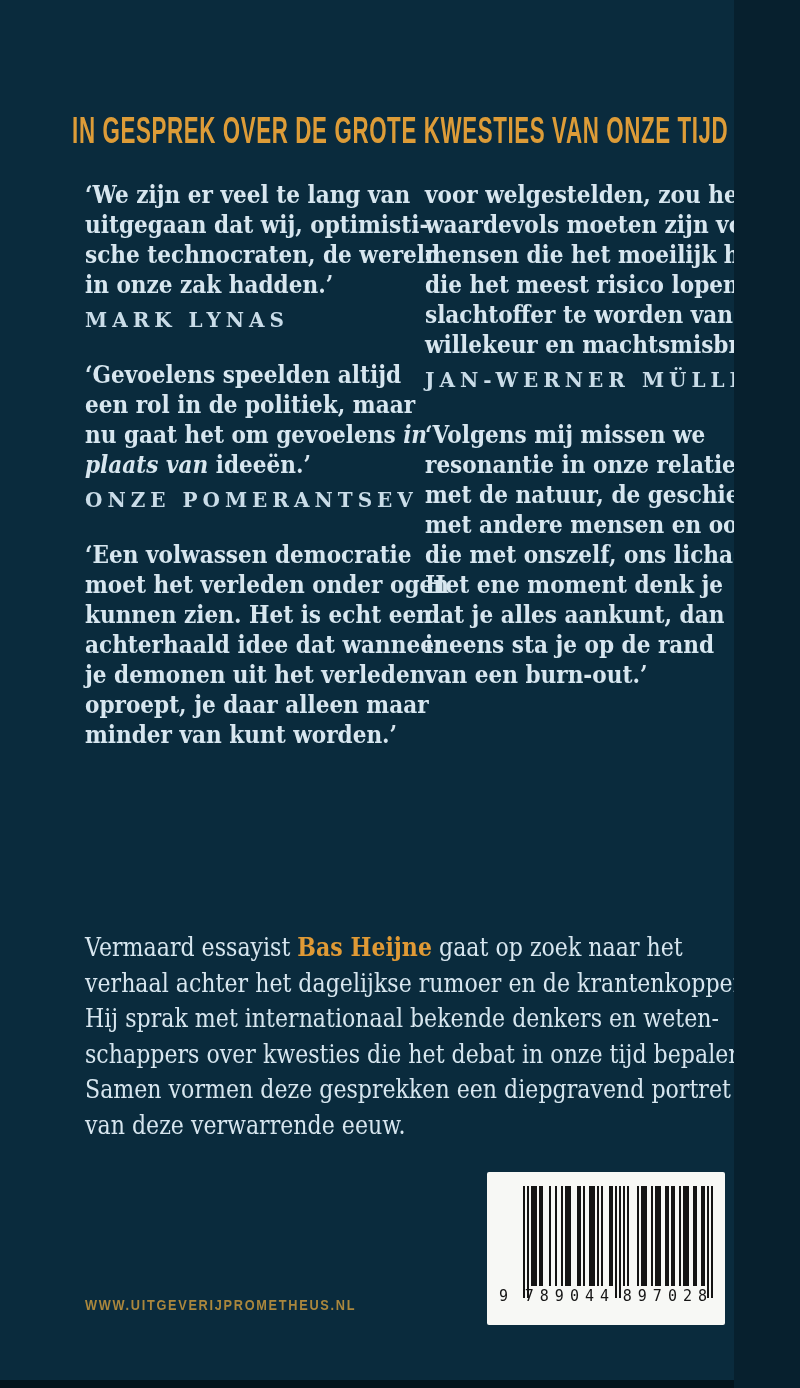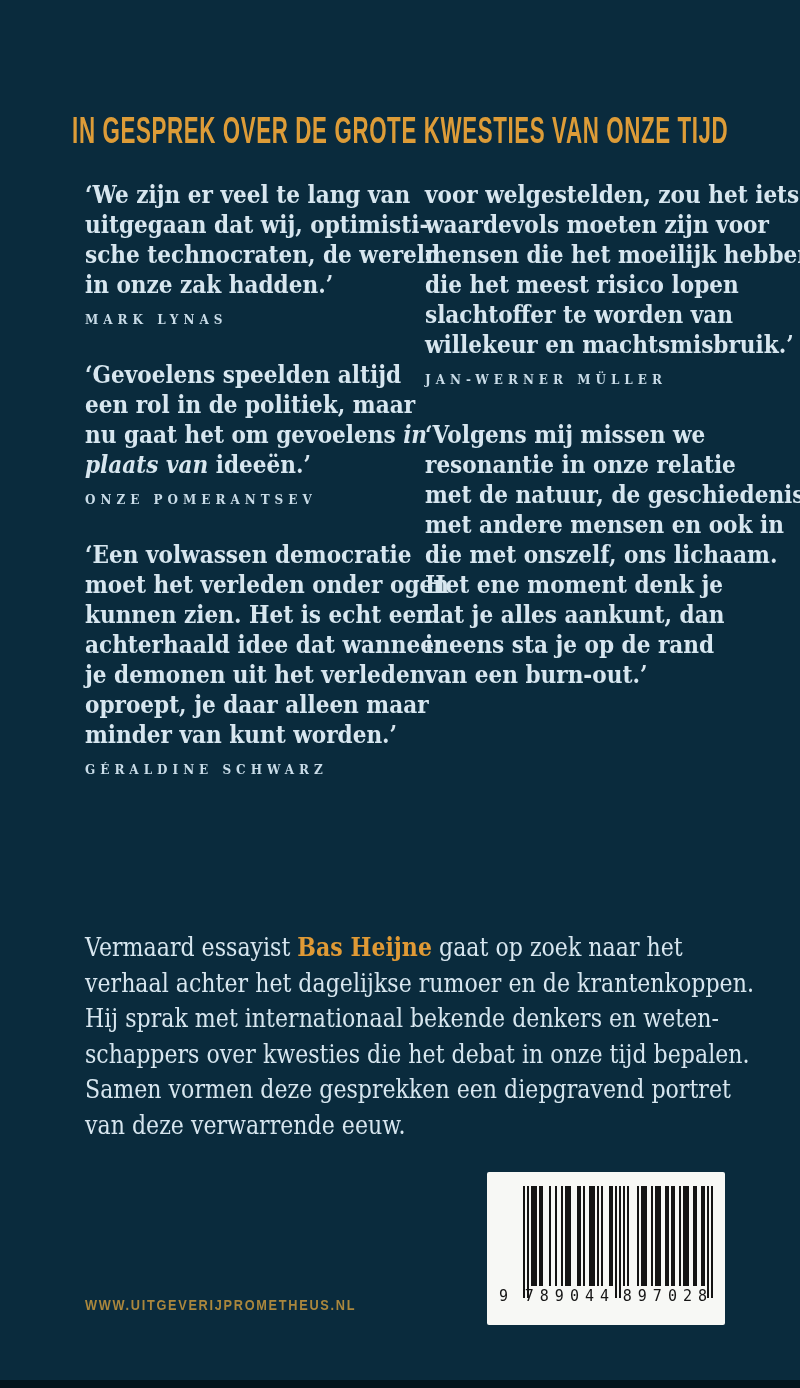--- a/index.html
+++ b/index.html
@@ -1,18 +1,18 @@
 <!DOCTYPE html>
 <html><head>
 <meta charset="utf-8">
 <style>
   html,body{margin:0;padding:0;background:#07202e;}
   .cover{
     position:relative;
-    width:800px;height:1388px;
+    width:734px;height:1388px;
     background:#0a2b3d;
     overflow:hidden;
     font-family:"DejaVu Serif", serif;
   }
   
   .headline-wrap{
     position:absolute;top:112px;left:0;width:800px;
     display:flex;justify-content:center;
   }
   .headline{
@@ -34,21 +34,21 @@
     margin:0;
     font-size:24px;line-height:30px;
     color:#d7e6ef;
     white-space:pre;
     transform:scaleX(0.90);
     transform-origin:0 0;
   }
   .quote-text em{font-style:italic;}
   .attribution{
     margin:9px 0 0 0;
-    font-size:12px;line-height:22px;
+    font-size:20px;line-height:22px;
     letter-spacing:5px;
     color:#c9dce8;
     white-space:nowrap;
   }
   
   .synopsis{
     position:absolute;left:85px;top:930px;width:690px;
     margin:0;
     font-size:26px;line-height:35.5px;
     color:#d7e6ef;
@@ -130,21 +130,20 @@
       <p class="attribution">ONZE POMERANTSEV</p>
     </div>
     <div class="quote-block">
       <p class="quote-text">‘Een volwassen democratie
 moet het verleden onder ogen
 kunnen zien. Het is echt een
 achterhaald idee dat wanneer
 je demonen uit het verleden
 oproept, je daar alleen maar
 minder van kunt worden.’</p>
-      <p class="attribution">GÉRALDINE SCHWARZ</p>
     </div>
   </section>
 
   <section class="col col-right">
     <div class="quote-block">
       <p class="quote-text">voor welgestelden, zou het iets
 waardevols moeten zijn voor
 mensen die het moeilijk hebben,
 die het meest risico lopen
 slachtoffer te worden van

